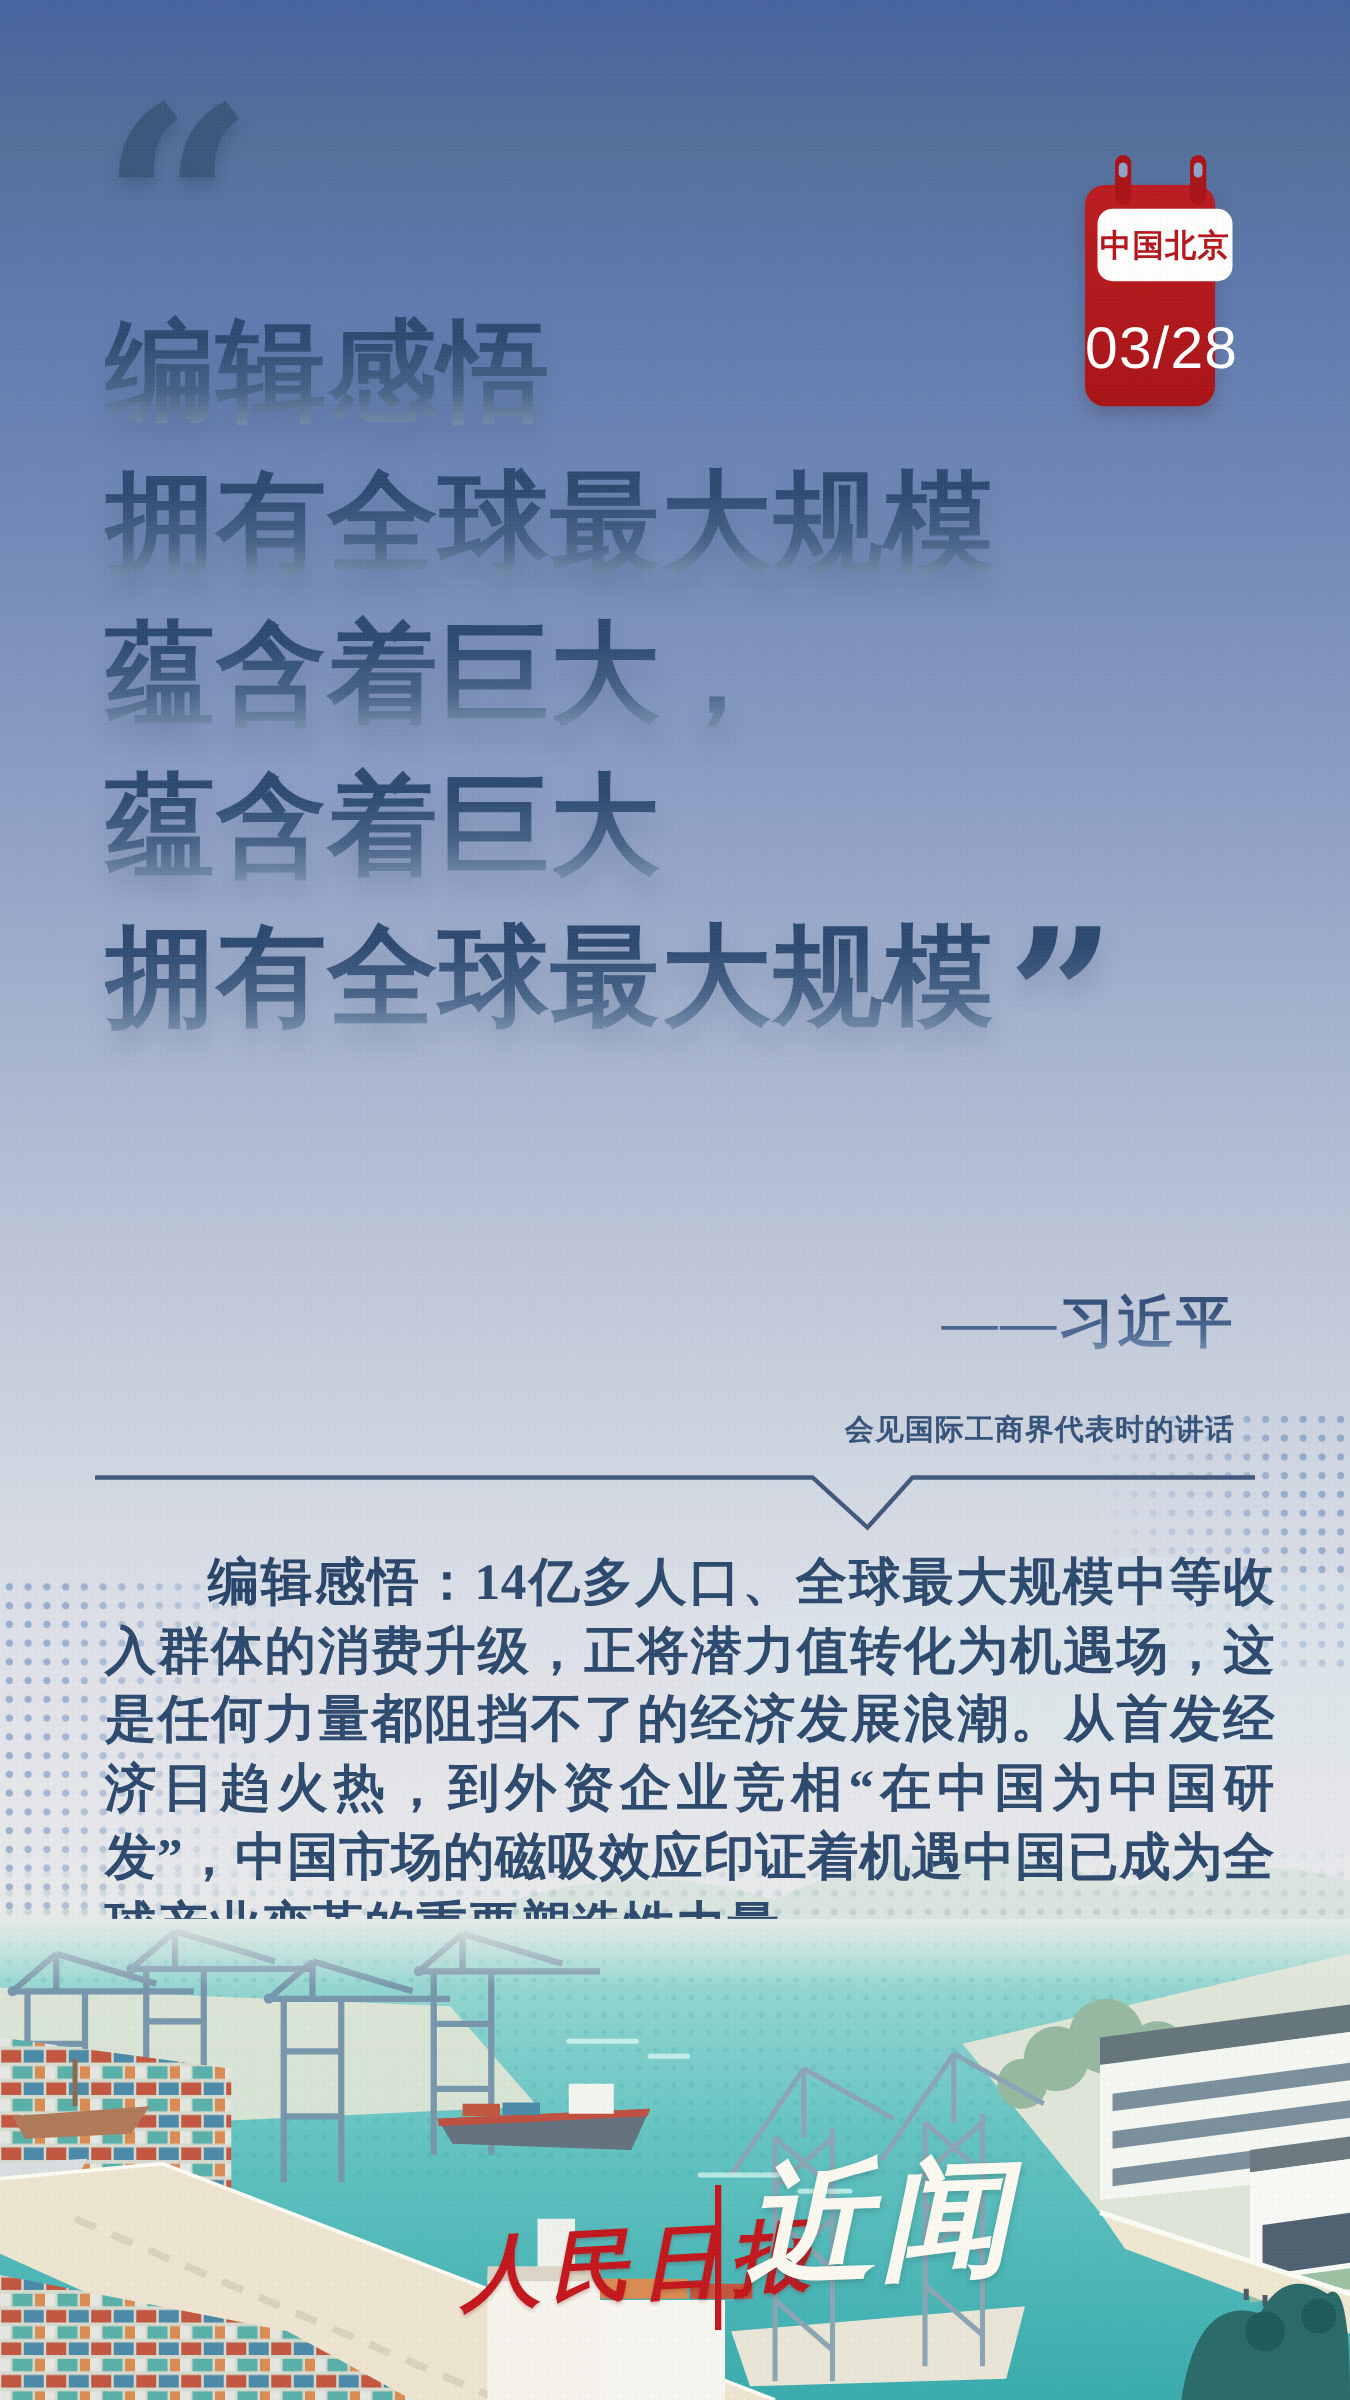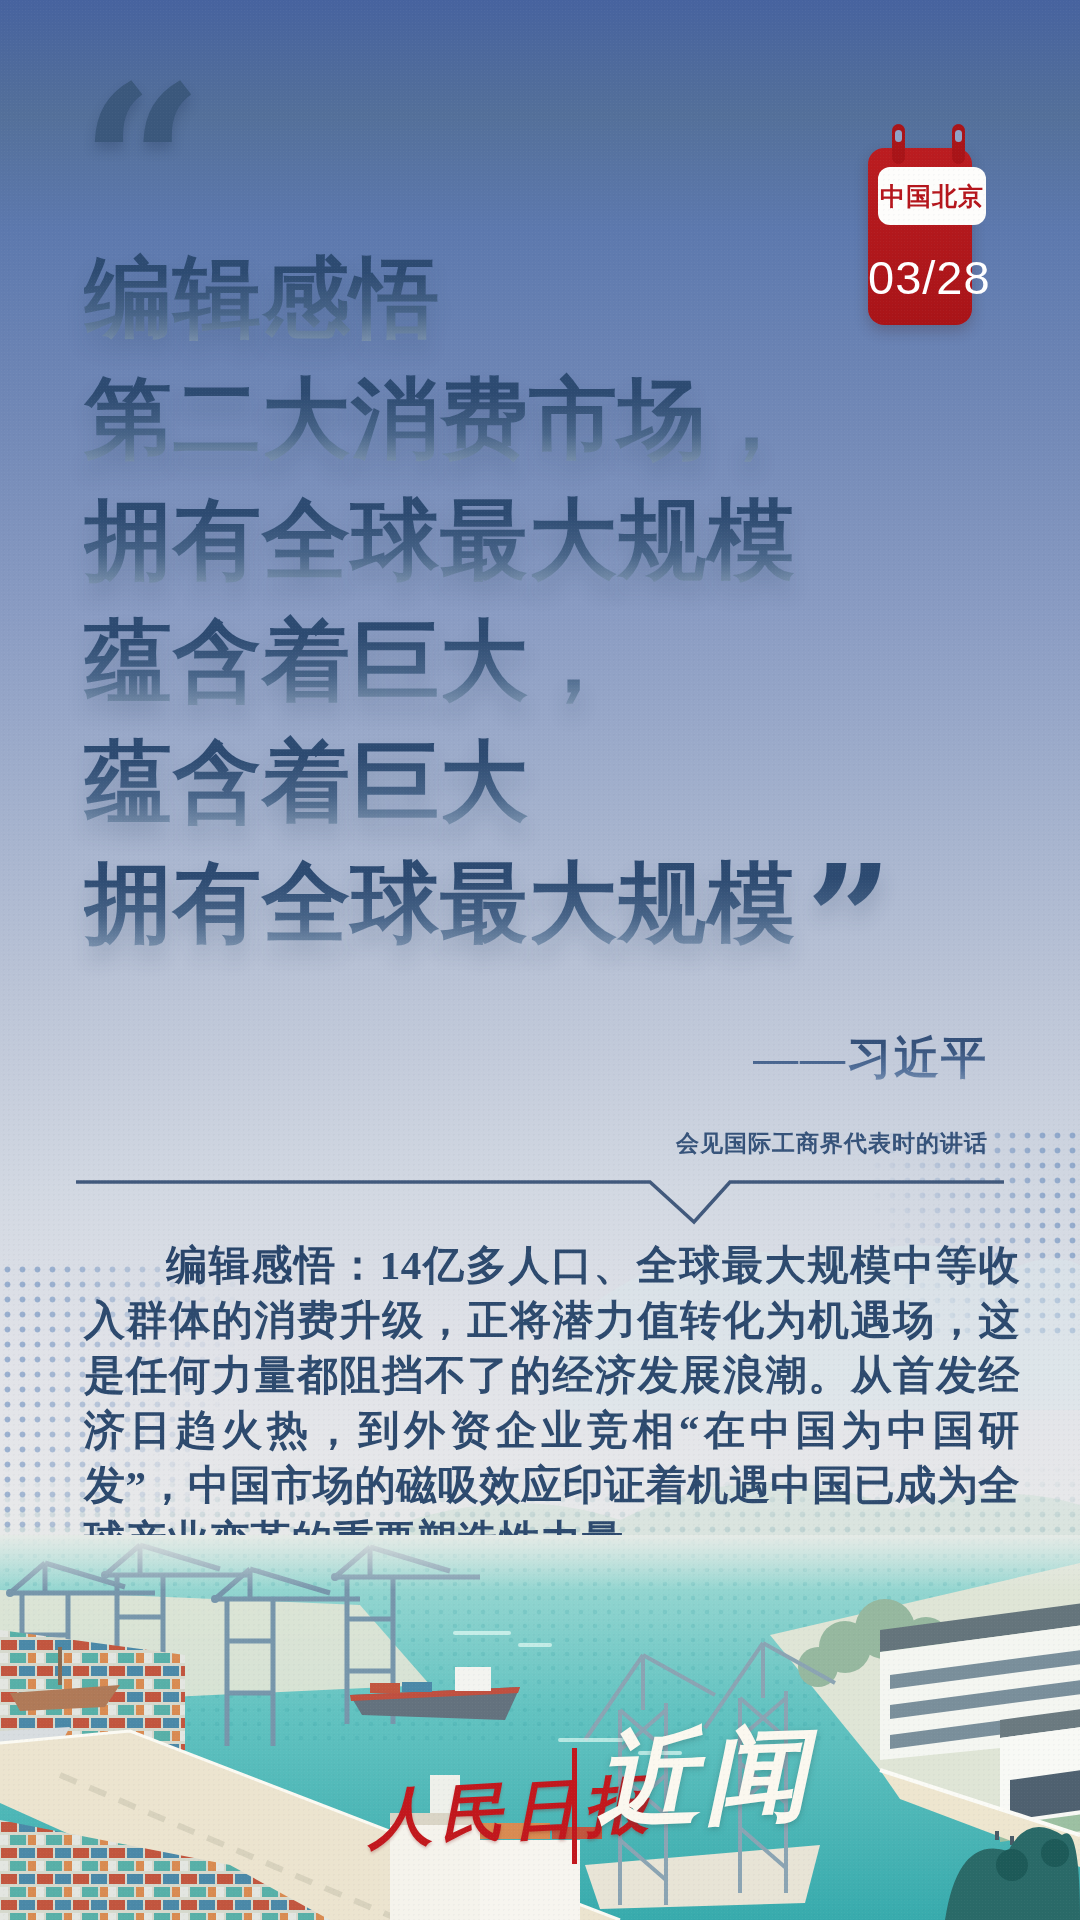--- a/index.html
+++ b/index.html
@@ -107,21 +107,20 @@
   <div class="badge">
     <div class="ring ring-l"></div>
     <div class="ring ring-r"></div>
     <div class="badge-loc">中国北京</div>
     <div class="badge-date">03/28</div>
   </div>
 
   <div class="qmark-open">“</div>
   <div class="qlines">
     <div class="qline">编辑感悟</div>
-    <div class="qline">第二大消费市场，</div>
     <div class="qline">拥有全球最大规模</div>
     <div class="qline">蕴含着巨大，</div>
     <div class="qline">蕴含着巨大</div>
     <div class="qline"><span>拥有全球最大规模</span><span class="qmark-close">”</span></div>
   </div>
 
   <div class="attribution">——习近平</div>
   <div class="source">会见国际工商界代表时的讲话</div>
 
   <svg class="bubble-line" viewBox="0 0 932 50" aria-hidden="true">

